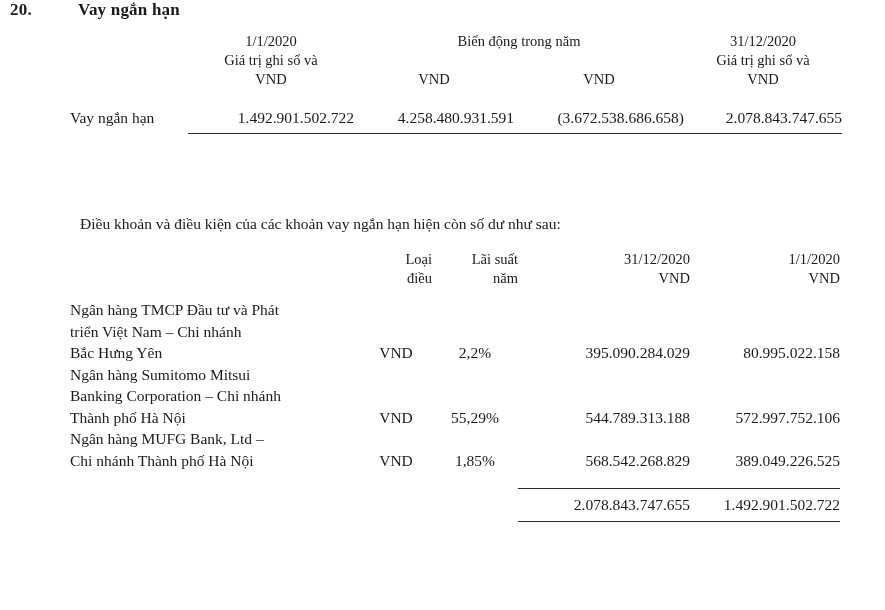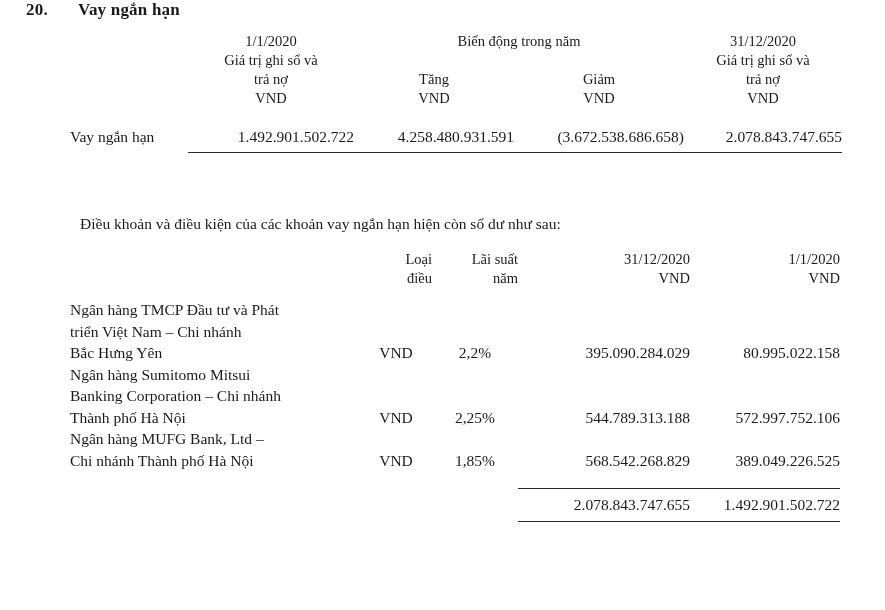--- a/index.html
+++ b/index.html
@@ -27,21 +27,21 @@
     position: absolute;
     left: 0;
     top: 0;
     width: 885px;
     height: 30px;
     display: flex;
     align-items: flex-start;
   }
   .section-num {
     width: 78px;
-    padding-left: 26px;
+    padding-left: 10px;
     box-sizing: border-box;
     font-weight: bold;
     font-size: 17px;
     letter-spacing: .2px;
   }
   .section-title {
     font-weight: bold;
     font-size: 17px;
     letter-spacing: .2px;
   }
@@ -203,27 +203,20 @@
 
       <tr>
         <td></td>
         <td class="hdr-cell">Giá trị ghi sổ và</td>
         <td></td>
         <td></td>
         <td class="hdr-cell">Giá trị ghi sổ và</td>
       </tr>
       <tr>
         <td></td>
-        <td class="hdr-cell">trả nợ</td>
-        <td class="hdr-cell">Tăng</td>
-        <td class="hdr-cell">Giảm</td>
-        <td class="hdr-cell">trả nợ</td>
-      </tr>
-      <tr>
-        <td></td>
         <td class="hdr-cell">VND</td>
         <td class="hdr-cell">VND</td>
         <td class="hdr-cell">VND</td>
         <td class="hdr-cell">VND</td>
       </tr>
 
       <tr class="spacer-row">
         <td></td>
           <td></td>
         <td></td>
@@ -296,21 +289,21 @@
         <td class="amt">80.995.022.158</td>
       </tr>
 
       <tr>
         <td class="bankname">
           <span class="ln">Ngân hàng Sumitomo Mitsui</span>
           <span class="ln">Banking Corporation – Chi nhánh</span>
           <span class="ln">Thành phố Hà Nội</span>
         </td>
         <td class="cur">VND</td>
-        <td class="rate">2,25%</td>
+        <td class="rate">55,29%</td>
         <td class="amt">544.789.313.188</td>
         <td class="amt">572.997.752.106</td>
       </tr>
 
       <tr>
         <td class="bankname">
           <span class="ln">Ngân hàng MUFG Bank, Ltd –</span>
           <span class="ln">Chi nhánh Thành phố Hà Nội</span>
         </td>
         <td class="cur">VND</td>

